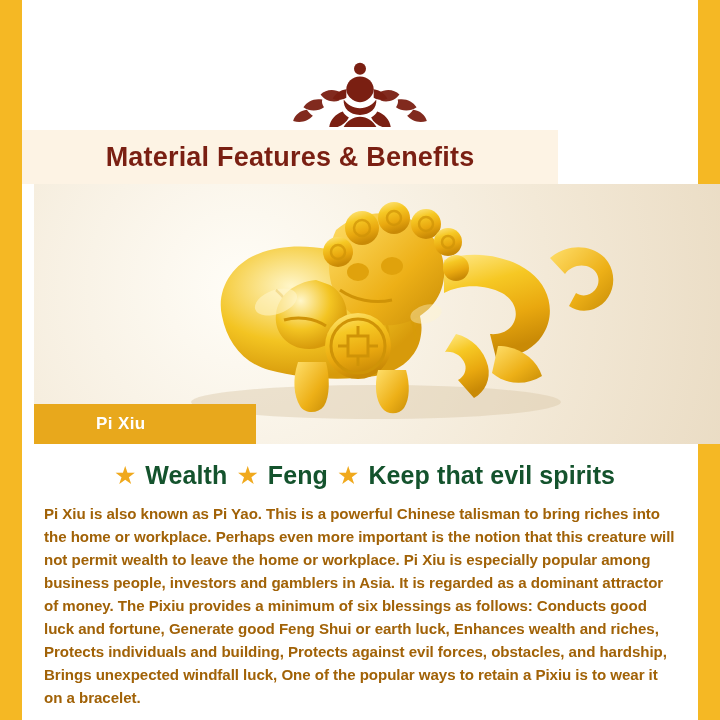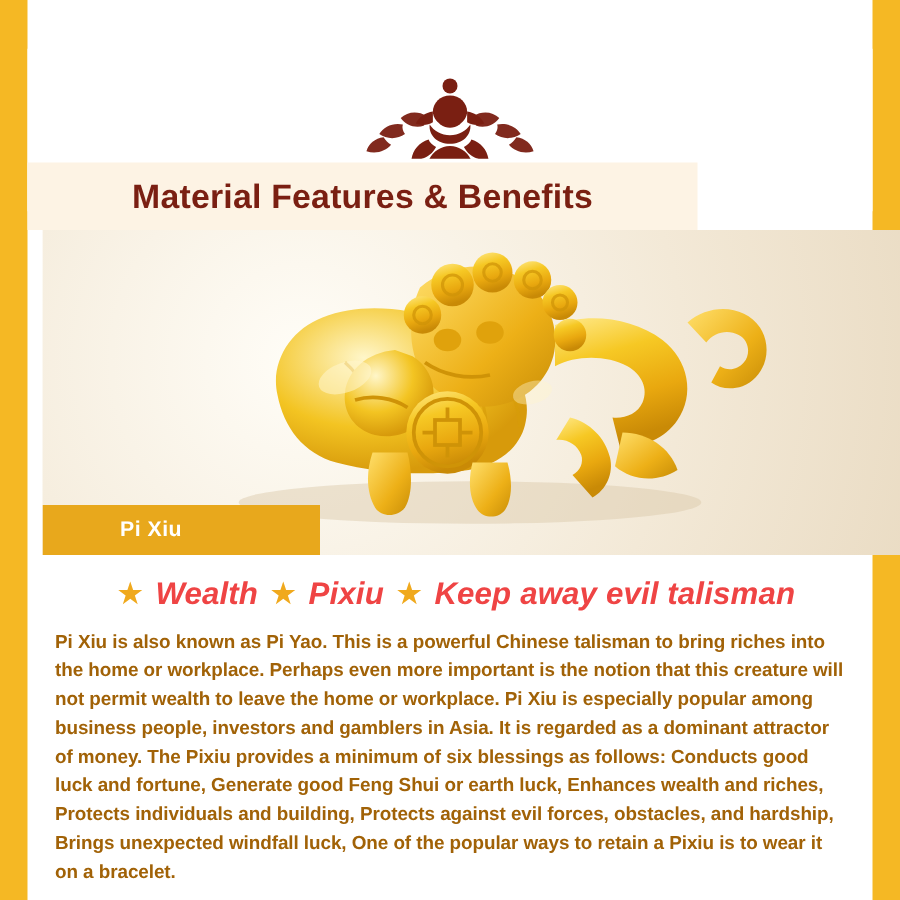--- a/index.html
+++ b/index.html
@@ -128,25 +128,24 @@
     justify-content: center;
     gap: 0px;
   }
   .benefit-star {
     color: #f0a91d;
     font-size: 25px;
     line-height: 1;
     margin: 0 9px;
   }
   .benefit-word {
-    color: #ef4444;
+    color: #14532d;
     font-size: 25px;
     font-weight: bold;
     letter-spacing: 0.1px;
-    font-style: italic;
   }
   
   .body-text {
     position: absolute;
     left: 22px;
     top: 503px;
     width: 636px;
     font-size: 15.1px;
     line-height: 1.52;
     color: #a16207;
@@ -277,21 +276,21 @@
       </span>
       <div class="caption-tab">
         <span class="caption-text">Pi Xiu</span>
       </div>
     </div>
 
     <div class="benefits">
       <span class="benefit-star">★</span>
       <span class="benefit-word">Wealth</span>
       <span class="benefit-star">★</span>
-      <span class="benefit-word">Pixiu</span>
+      <span class="benefit-word">Feng</span>
       <span class="benefit-star">★</span>
-      <span class="benefit-word">Keep away evil talisman</span>
+      <span class="benefit-word">Keep that evil spirits</span>
     </div>
 
     <div class="body-text">Pi Xiu is also known as Pi Yao. This is a powerful Chinese talisman to bring riches into the home or workplace. Perhaps even more important is the notion that this creature will not permit wealth to leave the home or workplace. Pi Xiu is especially popular among business people, investors and gamblers in Asia. It is regarded as a dominant attractor of money. The Pixiu provides a minimum of six blessings as follows: Conducts good luck and fortune, Generate good Feng Shui or earth luck, Enhances wealth and riches, Protects individuals and building, Protects against evil forces, obstacles, and hardship, Brings unexpected windfall luck, One of the popular ways to retain a Pixiu is to wear it on a bracelet.</div>
 
   </div>
 </div>
 
 </body></html>

